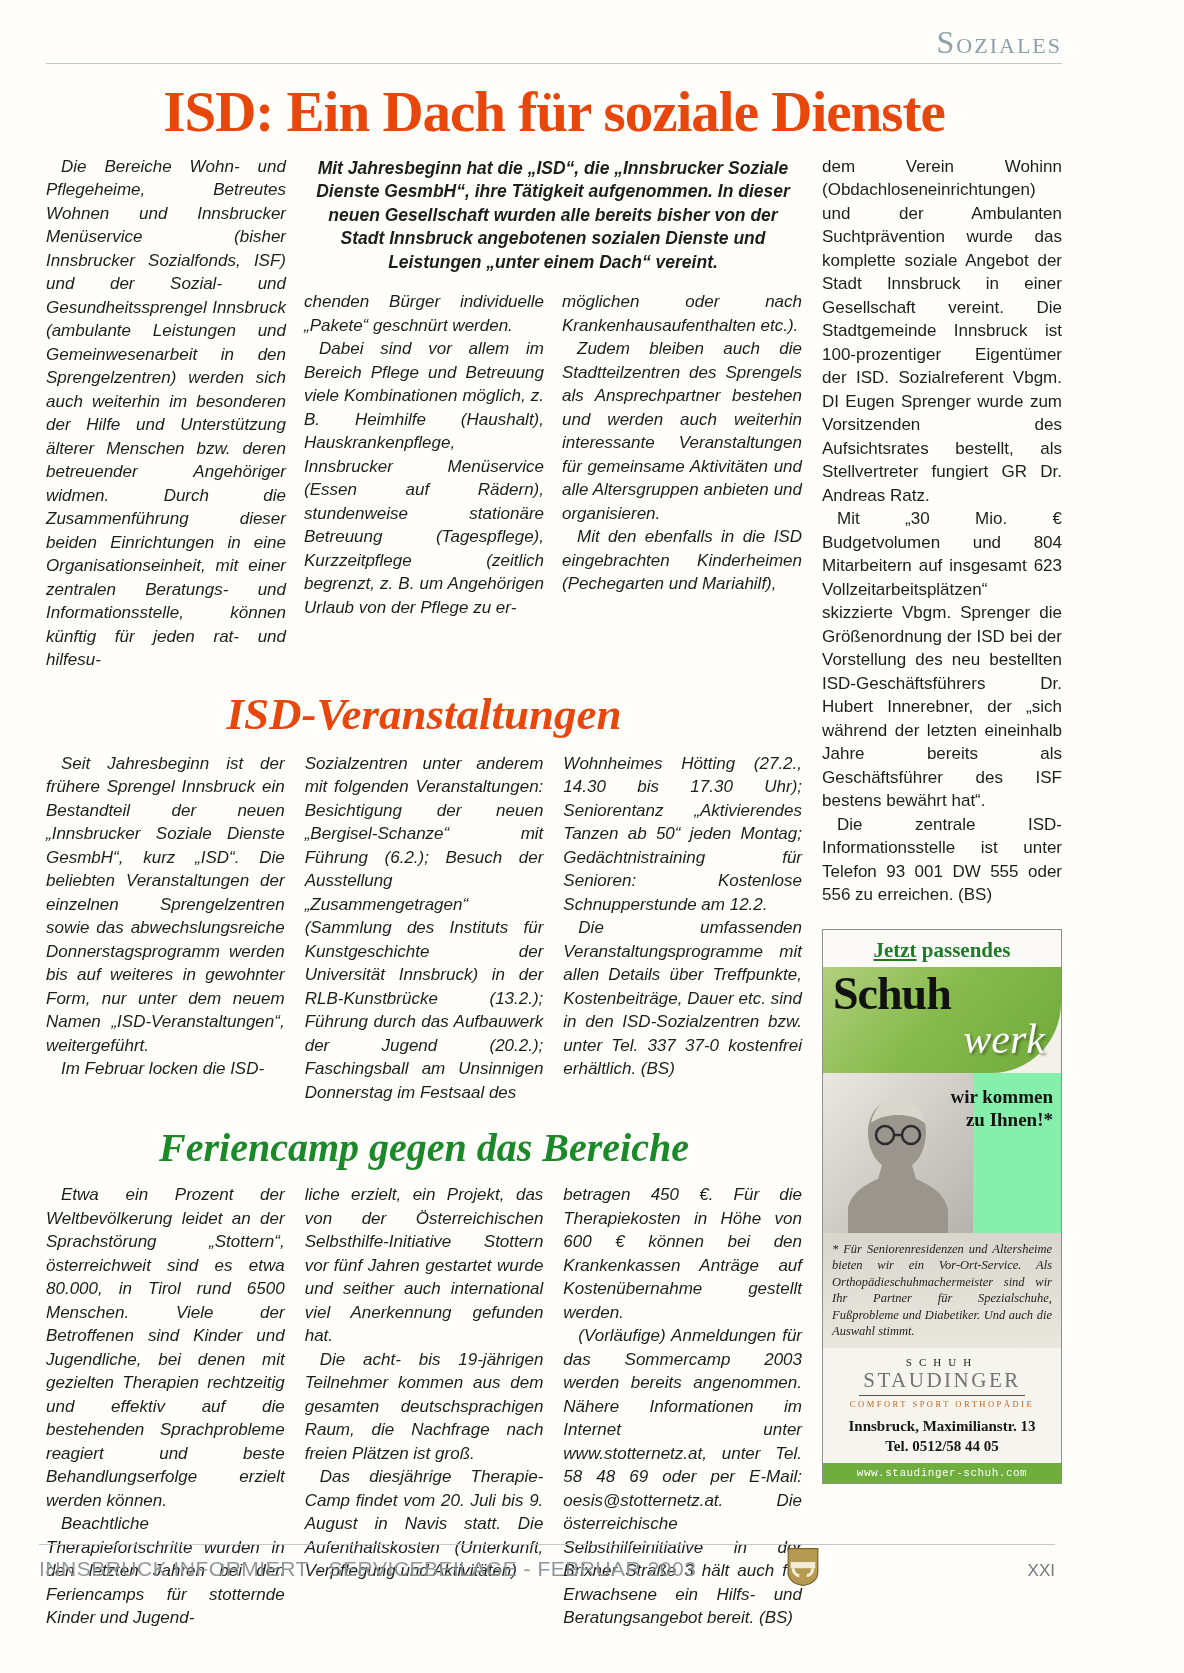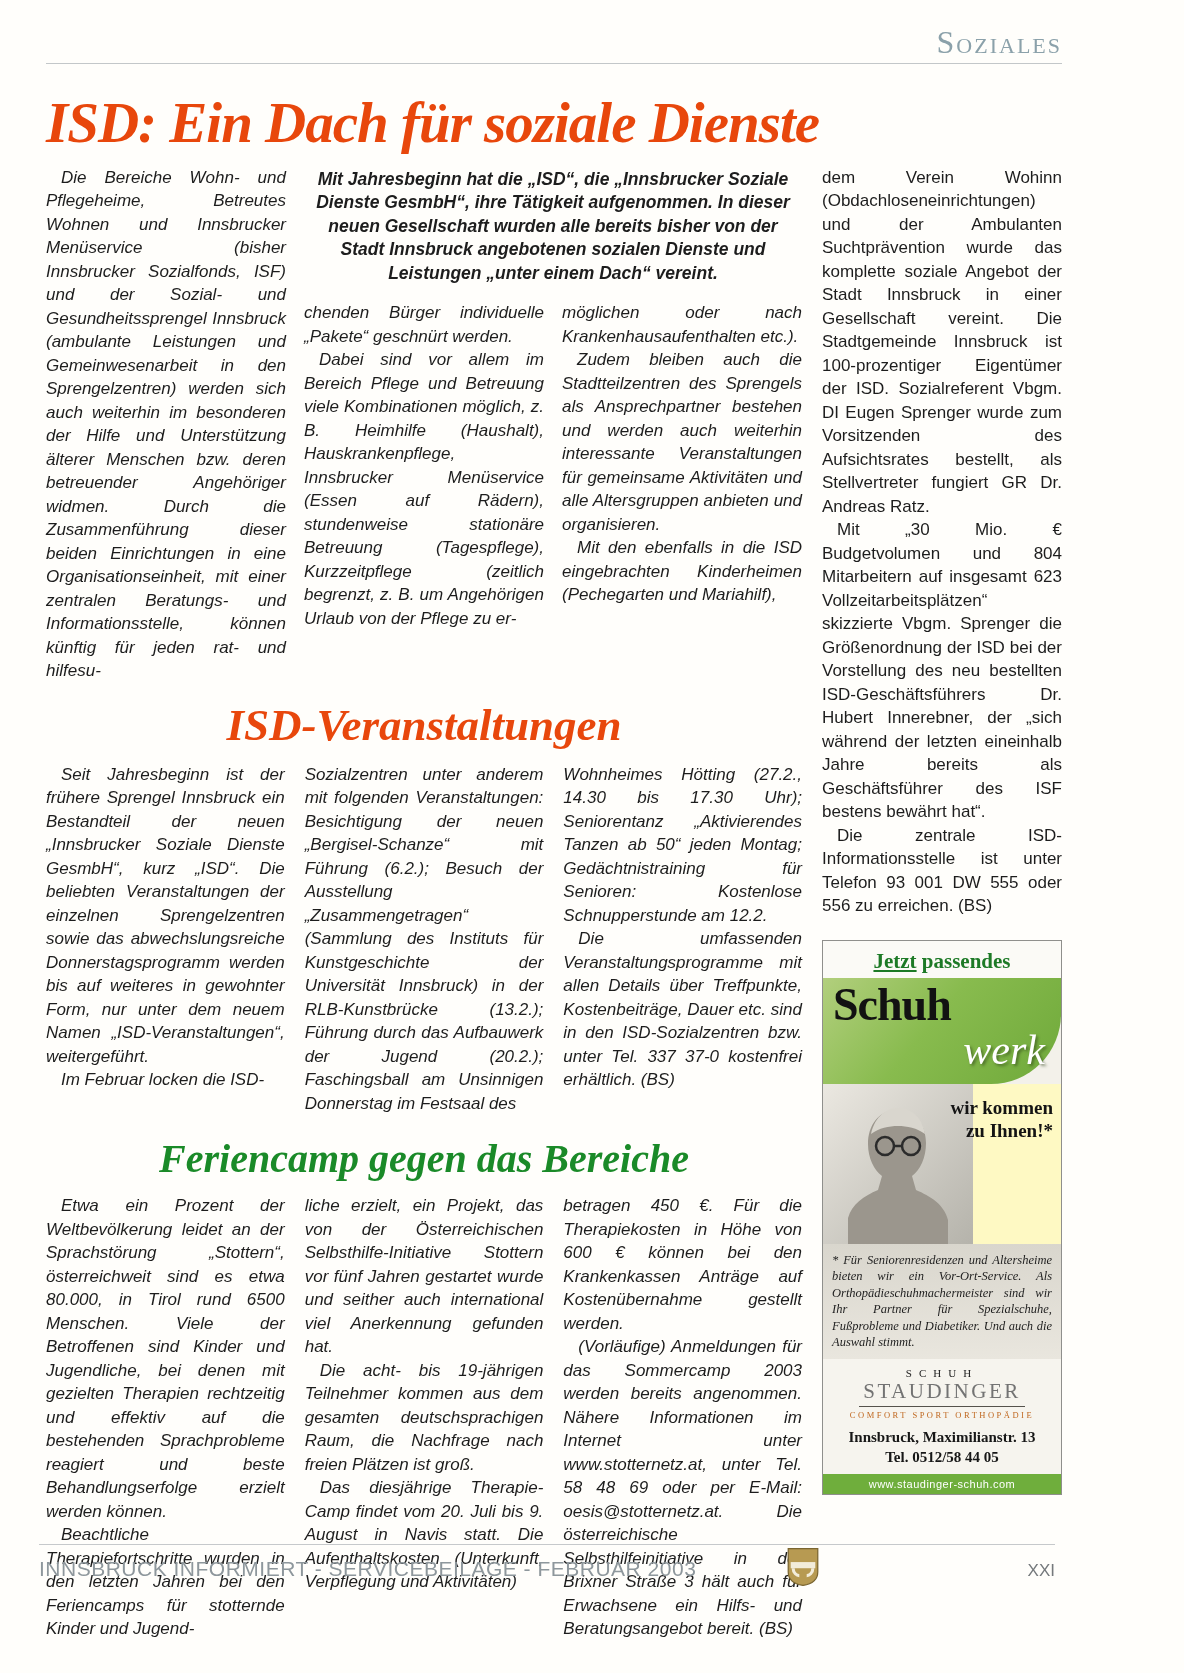--- a/index.html
+++ b/index.html
@@ -30,24 +30,23 @@
     display: inline-block;
     padding-bottom: 5px;
   }
   
   .headline {
     font-family: "Liberation Serif", serif;
     font-weight: 700;
     font-size: 57px;
     line-height: 1.08;
     color: #e8470c;
-    text-align: left;
-    margin: 28px 0 12px 0;
+    text-align: center;
+    margin: 17px 0 12px 0;
     letter-spacing: -1px;
-    font-style: italic;
   }
   .sub {
     font-family: "Liberation Serif", serif;
     font-weight: 700;
     text-align: center;
   }
   .sub.red   { color:#e8470c; font-size:45px; margin:16px 0 12px 0; }
   .sub.green { color:#1a8a28; font-size:40px; margin:20px 0 12px 0; }
   
   .content { display: flex; gap: 20px; }
@@ -99,21 +98,21 @@
   }
   .brand1 {
     position:absolute; left:10px; top:0px;
     font-weight:700; font-size:46px; color:#121212; letter-spacing:-1px;
   }
   .brand2 {
     position:absolute; right:16px; top:48px;
     font-style:italic; font-size:42px; color:#ffffff;
     text-shadow: 2px 2px 3px rgba(40,60,20,.55);
   }
-  .ad-mid { position:relative; height:160px; background:#fef9c3; }
+  .ad-mid { position:relative; height:160px; background:#86efac; }
   .ad-photo { position:absolute; left:0; bottom:0; width:150px; height:160px; }
   .ad-cta {
     position:absolute; right:8px; top:12px;
     text-align:right; font-weight:700; font-size:19px; line-height:1.25; color:#141414;
   }
   .ad-note {
     font-style: italic;
     font-size: 12.5px;
     line-height: 16.5px;
     padding: 8px 9px;
@@ -129,21 +128,21 @@
     border-bottom: 1px solid #55524c;
     padding: 0 4px 2px 4px;
   }
   .shop-sub { font-size:8.5px; letter-spacing:2.5px; color:#c06820; margin-top:3px; }
   .ad-addr {
     text-align:center; font-weight:700; font-size:15px; line-height:1.35;
     padding: 5px 4px 7px 4px; background:#f6f4ee; color:#171717;
   }
   .ad-url {
     background:#6fae3c; color:#ffffff;
-    font-family:Liberation Sans, sans-serif;
+    font-family:Liberation Mono, monospace;
     font-size:11px; text-align:center; padding:4px 2px;
     letter-spacing:0.5px;
   }
   
   .footer {
     position:absolute; left:39px; top:1544px; width:1016px;
     border-top:1px solid #c6c9cb;
     padding-top: 12px;
     display:flex; align-items:flex-start;
   }

